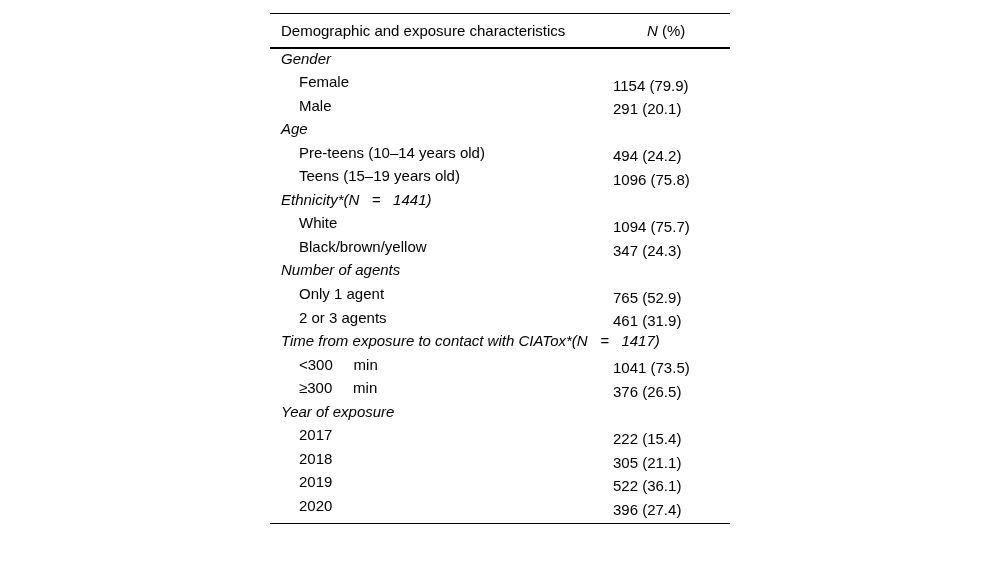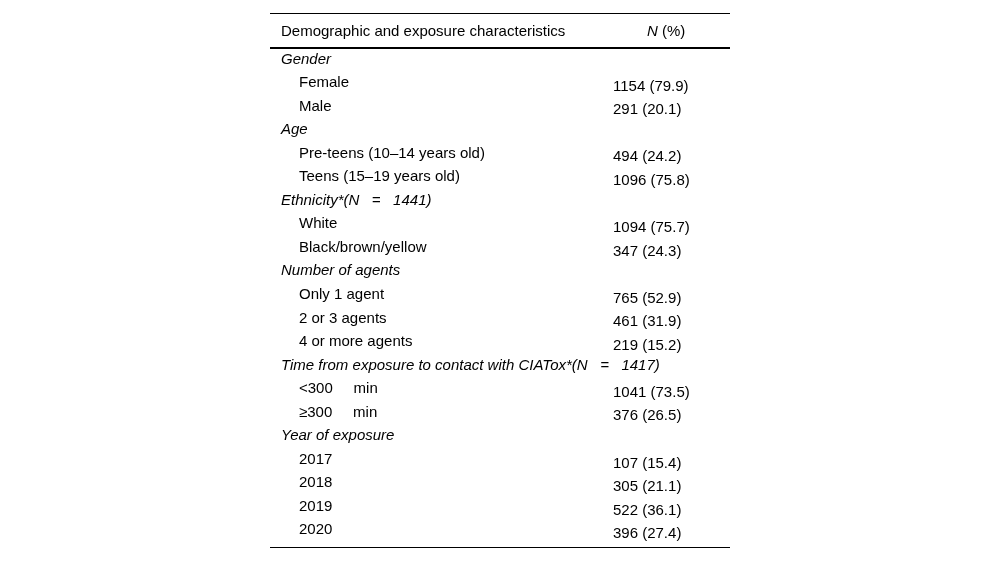--- a/index.html
+++ b/index.html
@@ -133,43 +133,39 @@
     <span class="row-value"></span>
   </div>
         <div class="t-row item-row">
     <span class="row-label">Only 1 agent</span>
     <span class="row-value">765 (52.9)</span>
   </div>
         <div class="t-row item-row">
     <span class="row-label">2 or 3 agents</span>
     <span class="row-value">461 (31.9)</span>
   </div>
-        <div class="t-row item-row">
-    <span class="row-label">4 or more agents</span>
-    <span class="row-value">219 (15.2)</span>
-  </div>
         <div class="t-row category-row">
     <span class="row-label">Time from exposure to contact with CIATox*(N   =   1417)</span>
     <span class="row-value"></span>
   </div>
         <div class="t-row item-row">
     <span class="row-label">&lt;300     min</span>
     <span class="row-value">1041 (73.5)</span>
   </div>
         <div class="t-row item-row">
     <span class="row-label">≥300     min</span>
     <span class="row-value">376 (26.5)</span>
   </div>
         <div class="t-row category-row">
     <span class="row-label">Year of exposure</span>
     <span class="row-value"></span>
   </div>
         <div class="t-row item-row">
     <span class="row-label">2017</span>
-    <span class="row-value">107 (15.4)</span>
+    <span class="row-value">222 (15.4)</span>
   </div>
         <div class="t-row item-row">
     <span class="row-label">2018</span>
     <span class="row-value">305 (21.1)</span>
   </div>
         <div class="t-row item-row">
     <span class="row-label">2019</span>
     <span class="row-value">522 (36.1)</span>
   </div>
         <div class="t-row item-row">

